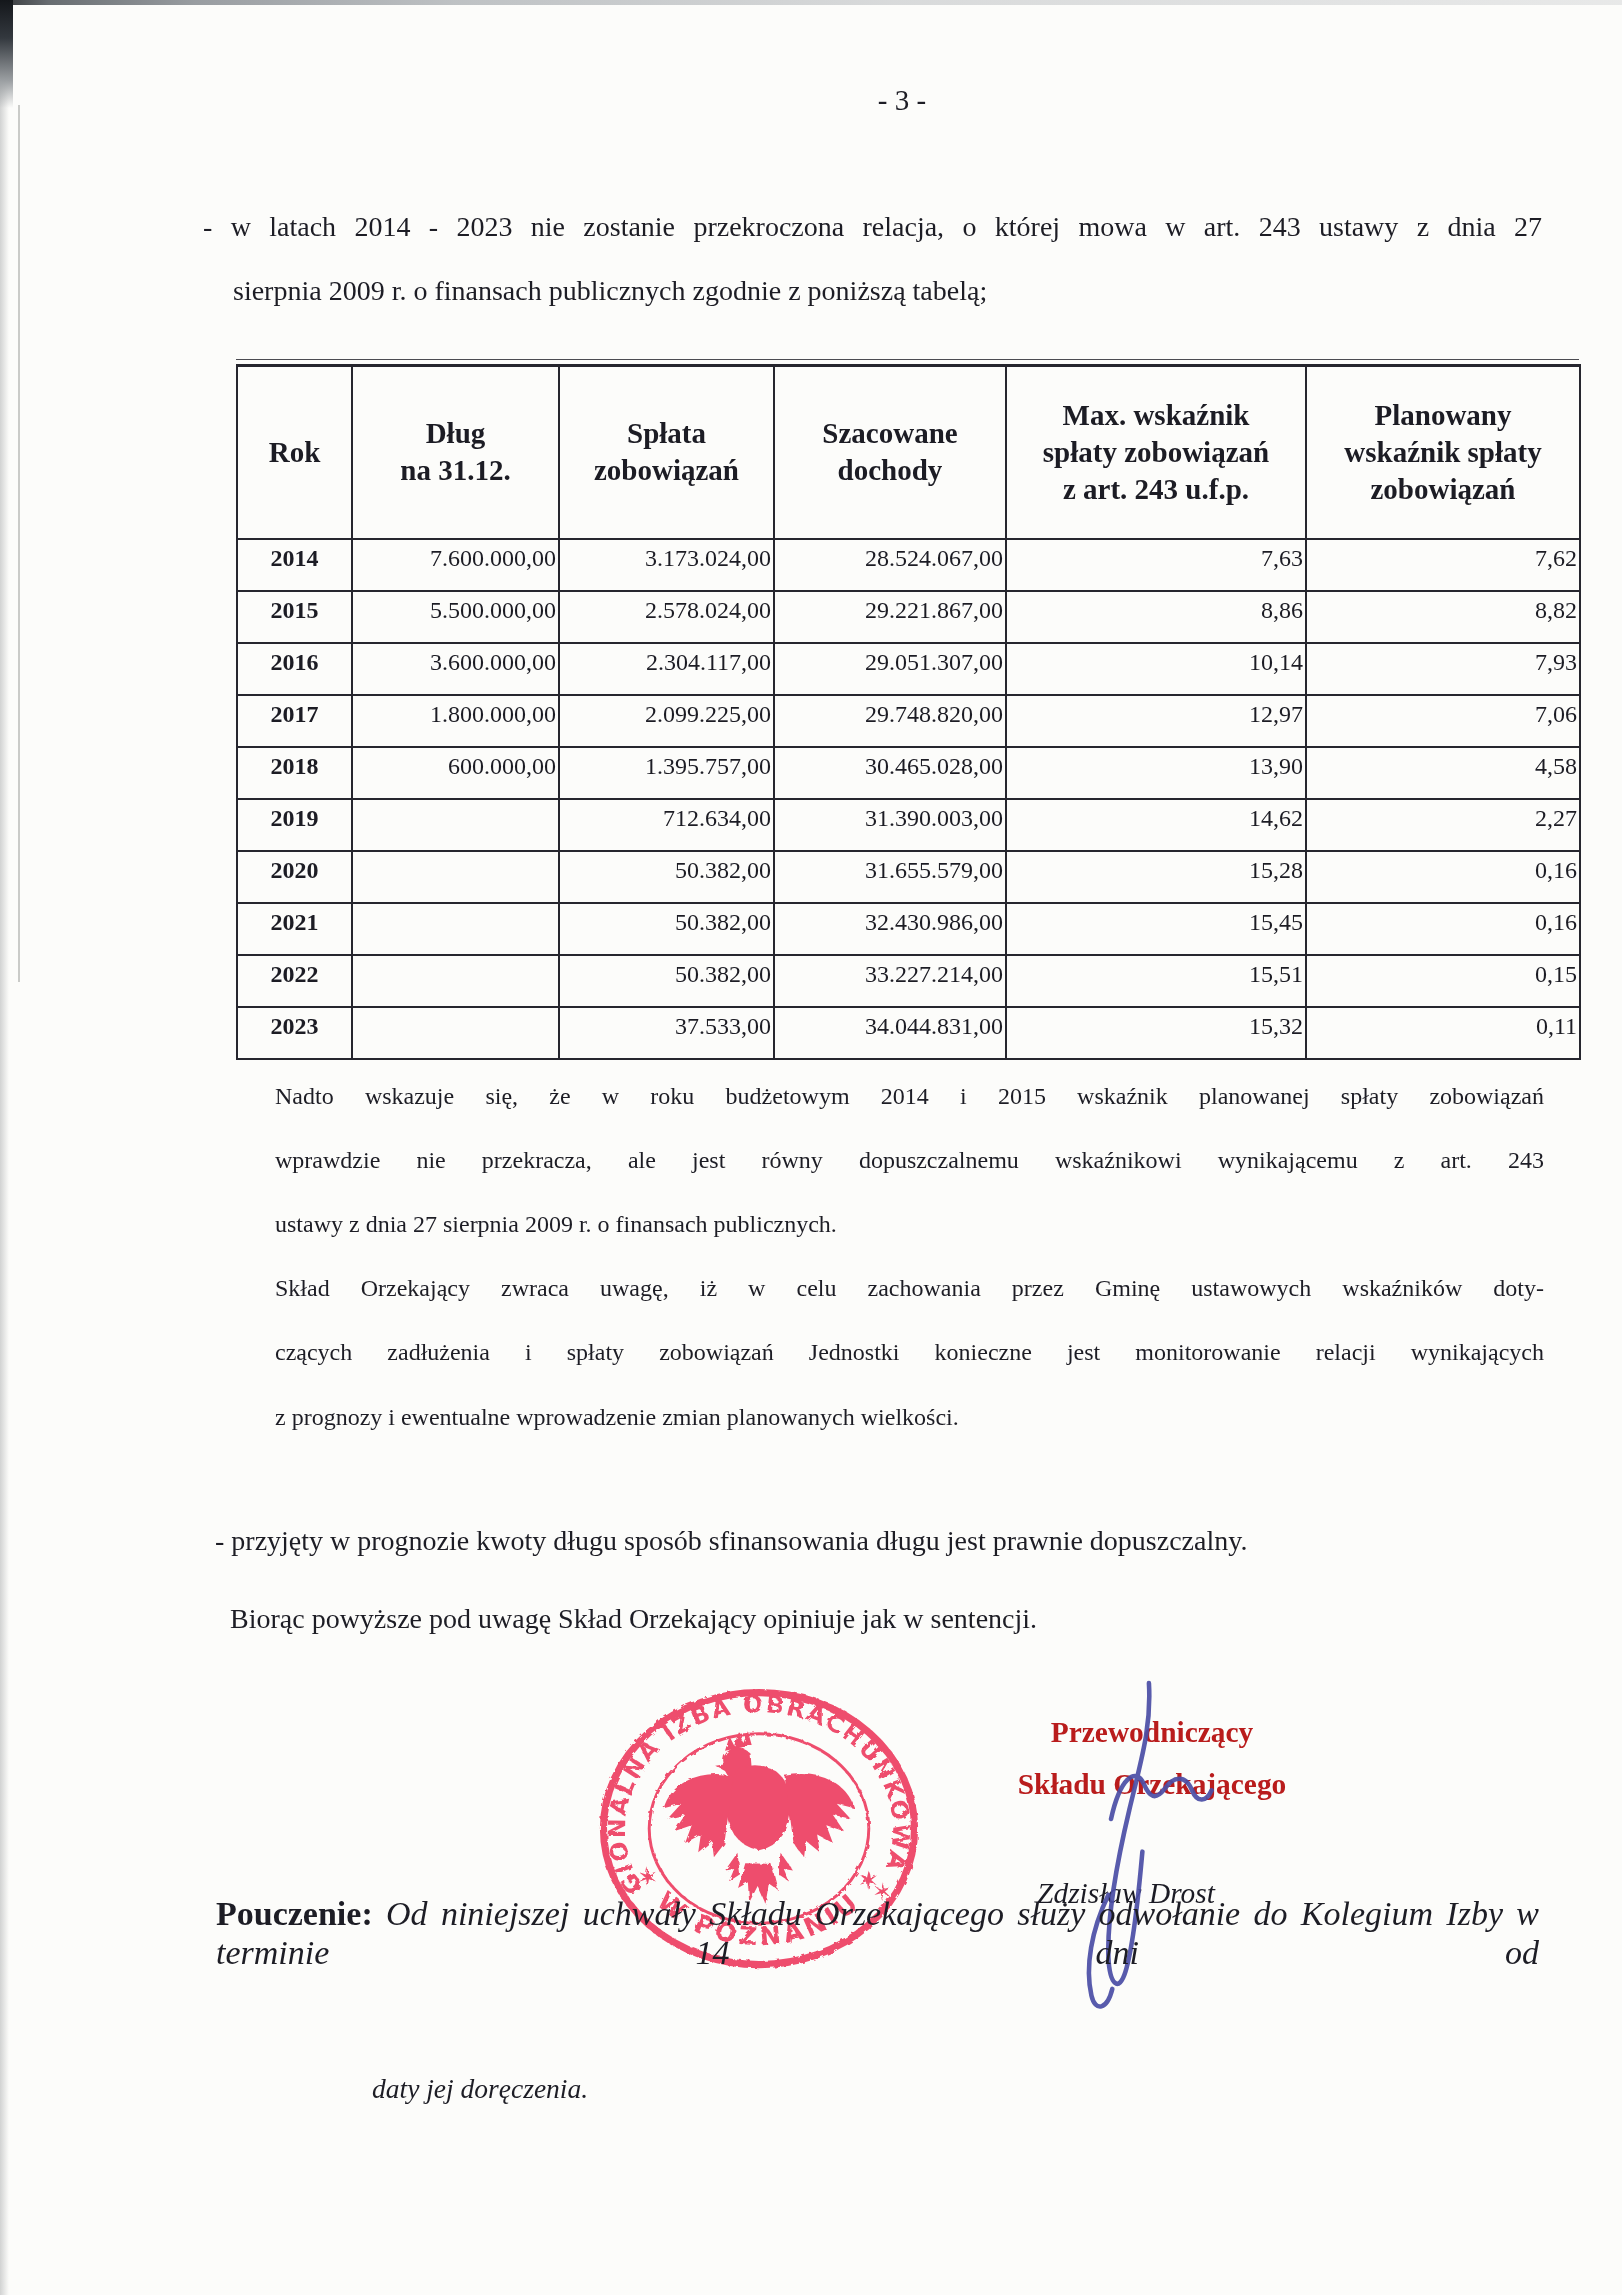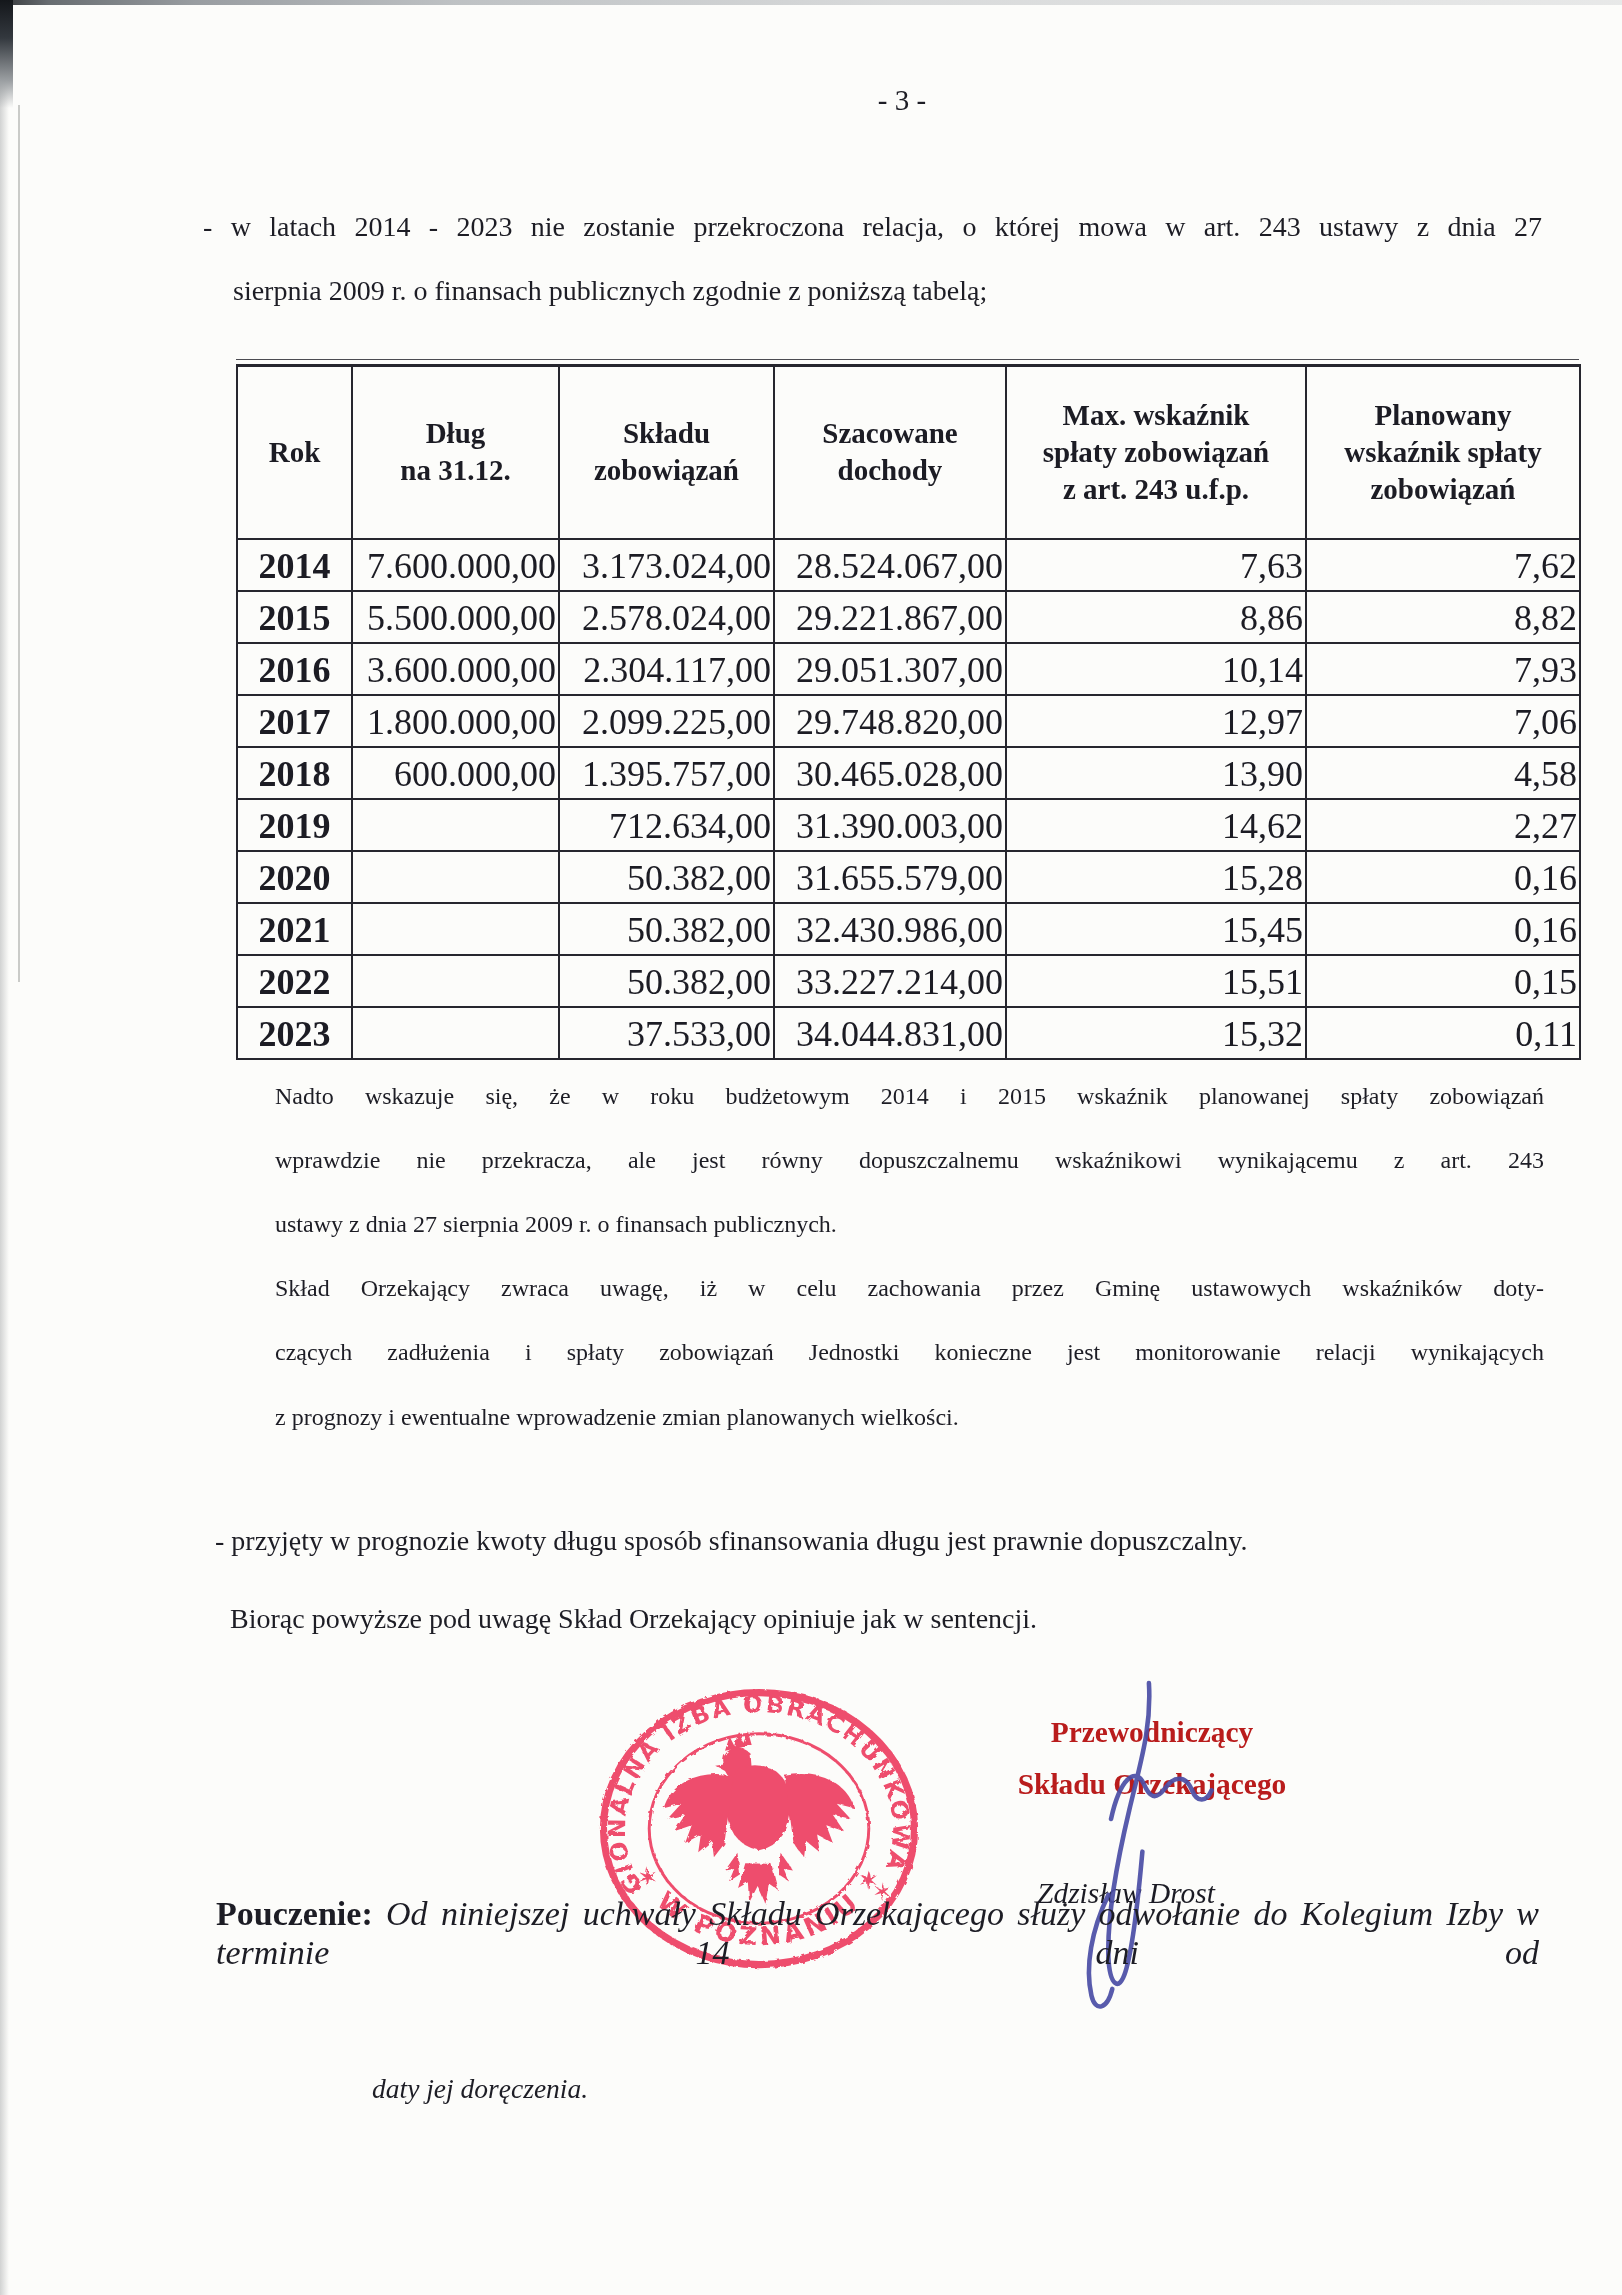--- a/index.html
+++ b/index.html
@@ -31,21 +31,21 @@
   table.wpf{
     position:absolute;left:236px;top:364px;width:1343px;
     border-collapse:collapse;table-layout:fixed;
     font-size:28px;color:#1c1c24;
   }
   table.wpf th,table.wpf td{border:2px solid #26262e;overflow:hidden;}
   table.wpf{border-top:3.3px solid #26262e;}
   table.wpf thead tr{height:173px;}
   table.wpf tbody tr{height:52px;}
   table.wpf th{font-weight:bold;font-size:29px;line-height:1.28;text-align:center;vertical-align:middle;padding:0 3.9px;}
-  table.wpf td{vertical-align:top;padding-top:5.9px;font-size:36px;}
+  table.wpf td{vertical-align:top;padding-top:5.9px;font-size:24px;}
   td.year{text-align:center;font-weight:bold;}
   td.num{text-align:right;padding-right:2px;}
 
   .pline{position:absolute;left:275px;width:1269px;font-size:24px;line-height:1.15;color:#1d1d25;}
   .pl0{top:1083px;} .pl1{top:1147px;} .pl2{top:1211px;white-space:nowrap;}
   .pl3{top:1275px;} .pl4{top:1339px;} .pl5{top:1404px;white-space:nowrap;}
 
   .dashnote{top:1525px;left:215px;}
   .closing{top:1603px;left:230px;}
 
@@ -93,21 +93,21 @@
     <thead>
       <tr>
         <th>
             <div>Rok</div>
           </th>
         <th>
             <div>Dług</div>
             <div>na 31.12.</div>
           </th>
         <th>
-            <div>Składu</div>
+            <div>Spłata</div>
             <div>zobowiązań</div>
           </th>
         <th>
             <div>Szacowane</div>
             <div>dochody</div>
           </th>
         <th>
             <div>Max. wskaźnik</div>
             <div>spłaty zobowiązań</div>
             <div>z art. 243 u.f.p.</div>

